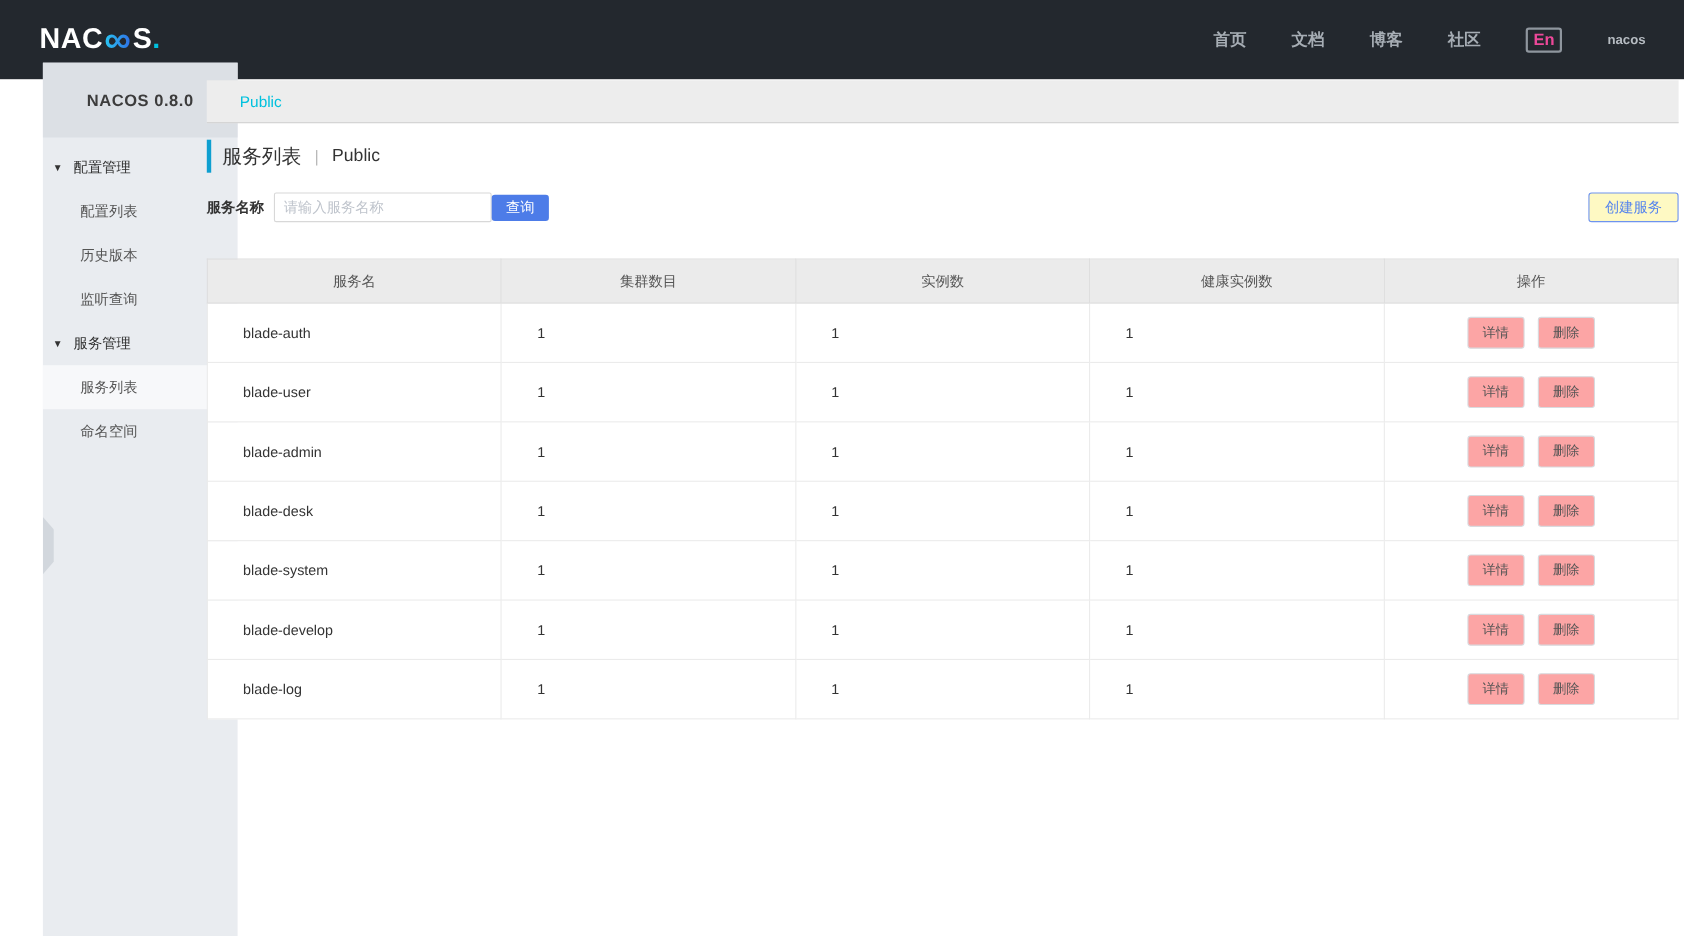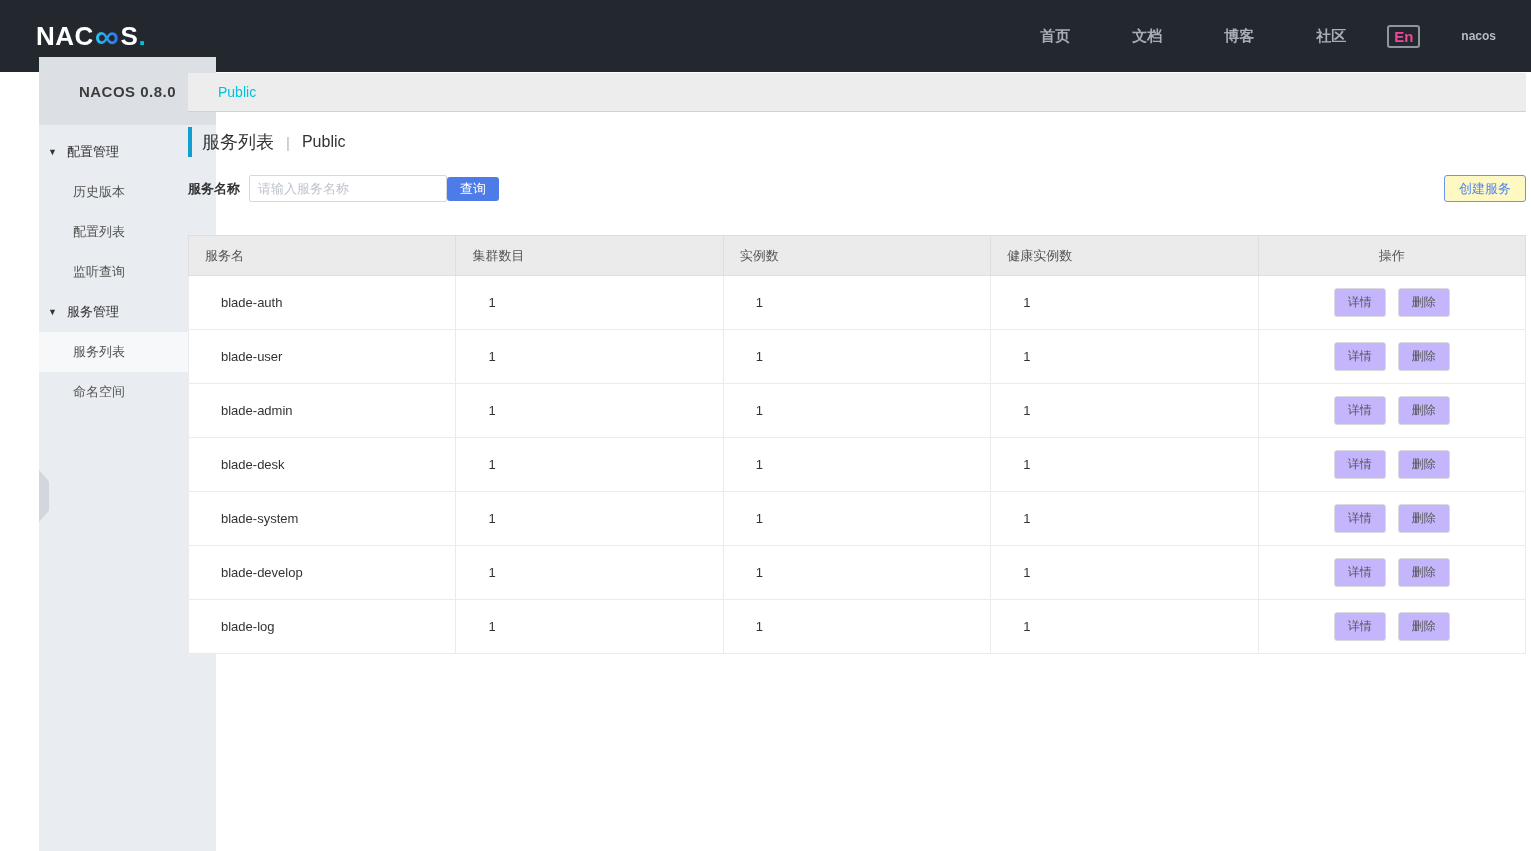--- a/index.html
+++ b/index.html
@@ -88,65 +88,65 @@
     margin-left:auto; height:27px; padding:0 14px;
     background:#fef9c3; border:1px solid #6e93ee; color:#5584ee;
     border-radius:3px; font-size:13px; cursor:pointer;
     font-family:"Liberation Sans",sans-serif;
   }
 
   .svc-table { margin-top:33px; width:100%; border-collapse:collapse; font-size:13px; }
   .svc-table th {
     background: var(--table-header-bg);
     height:40px; font-weight:normal; color:#555;
-    text-align:left; padding-left:16px;
+    text-align:center; padding-left:0;
     border:1px solid #dedede;
   }
   .svc-table td {
     height:53px; padding-left:32px; color:#333;
     border:1px solid #ebebeb; background:#fff;
   }
   .svc-table th.col-actions, .svc-table td.col-actions { text-align:center; padding-left:0; }
   .svc-table col { width:20%; }
   .row-btn {
     display:inline-block; padding:5px 13px; margin:12px 6px;
-    background:#c4b5fd; border:1px solid #d8dade; border-radius:3px;
+    background:#fca5a5; border:1px solid #d8dade; border-radius:3px;
     color:#555; font-size:12px; cursor:pointer;
     font-family:"Liberation Sans",sans-serif;
   }
 </style>
 </head>
 <body>
 
 <header class="topbar">
   <div class="logo"><span>NAC</span><span class="inf">∞</span><span>S</span><span class="dot">.</span></div>
   <nav class="topnav">
-    <span id="topnav-links" style="display:flex;align-items:flex-start;gap:62px;">
+    <span id="topnav-links" style="display:flex;align-items:flex-start;gap:41px;">
         <span class="nav-link">首页</span>
         <span class="nav-link">文档</span>
         <span class="nav-link">博客</span>
         <span class="nav-link">社区</span>
       </span>
     <span class="lang-box">En</span>
     <span class="user-name">nacos</span>
   </nav>
 </header>
 
 <aside class="sidebar">
   <div class="sidebar-title">NACOS 0.8.0</div>
   <ul class="menu" id="sidebar-menu">
       <li class="menu-section">
         <span class="caret">▼</span>
         <span>配置管理</span>
       </li>
       <li class="menu-item">
+        <span>配置列表</span>
+      </li>
+      <li class="menu-item">
         <span>历史版本</span>
-      </li>
-      <li class="menu-item">
-        <span>配置列表</span>
       </li>
       <li class="menu-item">
         <span>监听查询</span>
       </li>
       <li class="menu-section">
         <span class="caret">▼</span>
         <span>服务管理</span>
       </li>
       <li class="menu-item selected">
         <span>服务列表</span>

